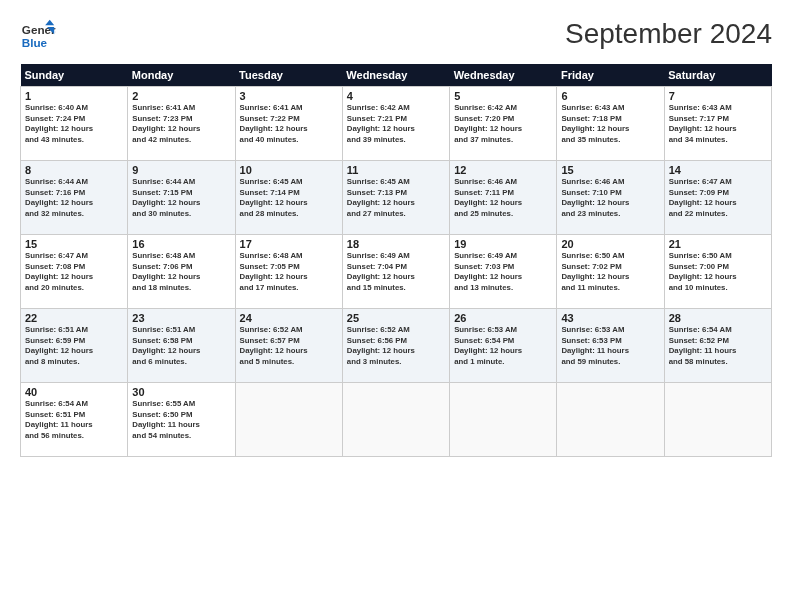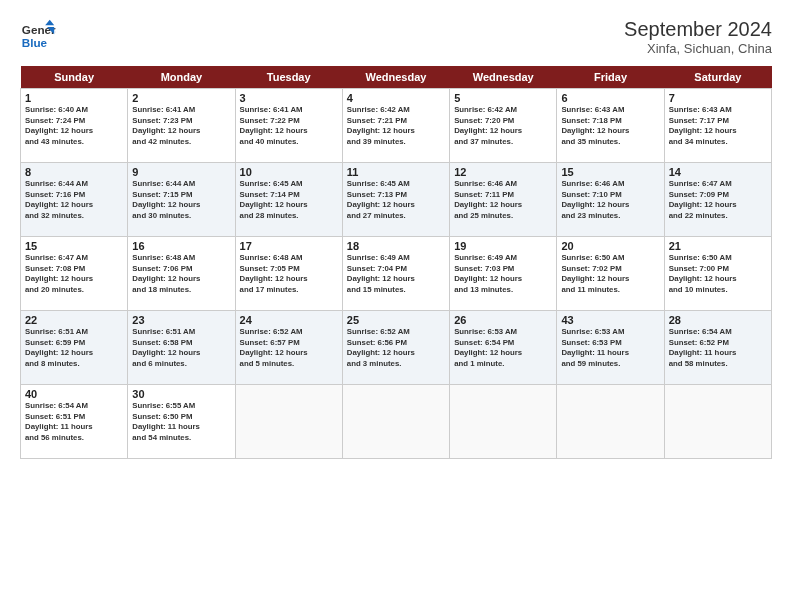--- a/index.html
+++ b/index.html
@@ -28,38 +28,38 @@
       gap: 6px;
     }
     .logo-icon {
       width: 36px;
       height: 36px;
     }
     .title-block {
       text-align: right;
     }
     .month-title {
-      font-size: 20px;
+      font-size: 28px;
       font-weight: normal;
       color: #333;
     }
     .subtitle {
       font-size: 13px;
       color: #555;
     }
     table {
       width: 100%;
       border-collapse: collapse;
       font-size: 8.5px;
     }
     thead tr th {
-      background-color: #7f1d1d;
+      background-color: #0f172a;
       color: #fff;
       padding: 5px 4px;
-      text-align: center;
+      text-align: left;
       font-size: 11px;
       font-weight: bold;
     }
     tbody tr td {
       border: 1px solid #ccc;
       padding: 3px 4px;
       vertical-align: top;
       width: 14.28%;
       height: 74px;
       background: #fff;
@@ -92,21 +92,20 @@
     <div class="logo">
       <svg class="logo-icon" viewBox="0 0 40 40">
         <text x="2" y="18" font-size="13" font-weight="bold" fill="#333" font-family="Arial">General</text>
         <text x="2" y="32" font-size="13" font-weight="bold" fill="#1a6bbf" font-family="Arial">Blue</text>
         <polygon points="28,8 38,8 33,2" fill="#1a6bbf"></polygon>
         <polygon points="30,10 38,10 38,18" fill="#1a6bbf"></polygon>
       </svg>
     </div>
     <div class="title-block">
       <div class="month-title">September 2024</div>
-      <div class="subtitle">Xinfa, Sichuan, China</div>
     </div>
   </div>
 
   <table>
     <thead>
       <tr>
         <th>Sunday</th>
         <th>Monday</th>
         <th>Tuesday</th>
         <th>Wednesday</th>

